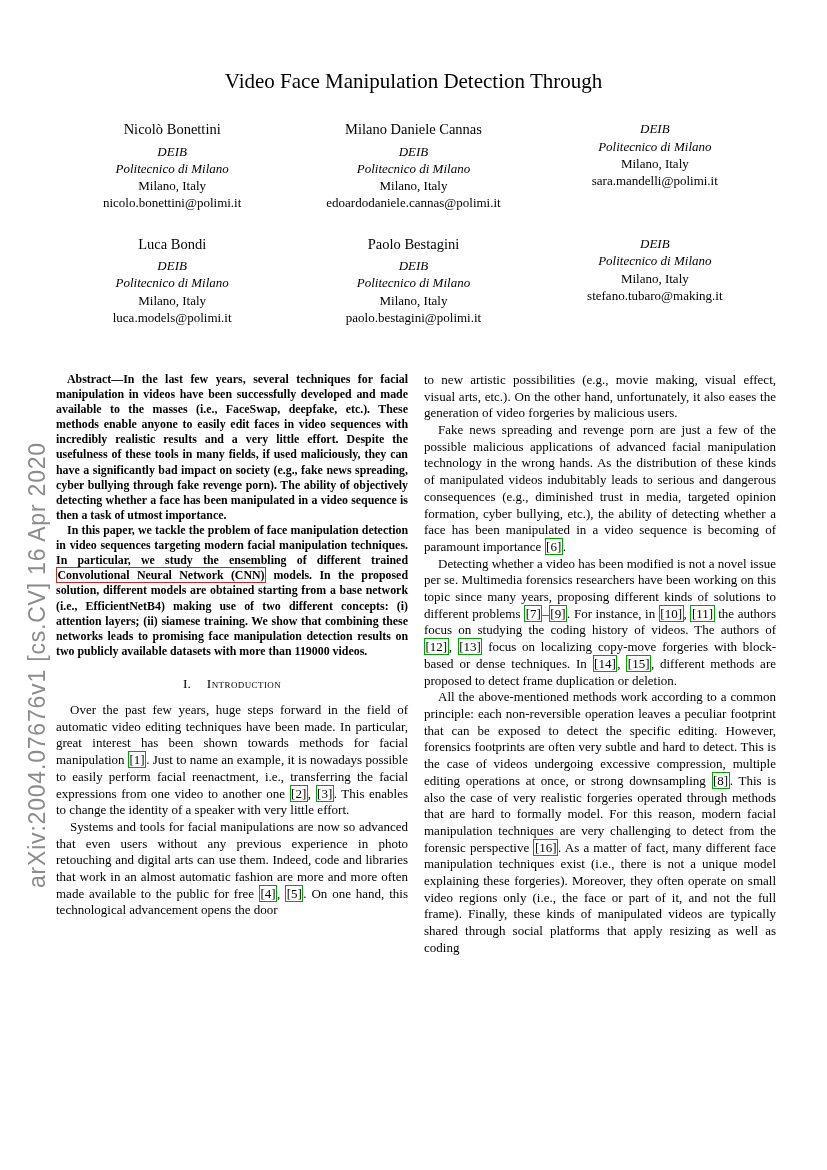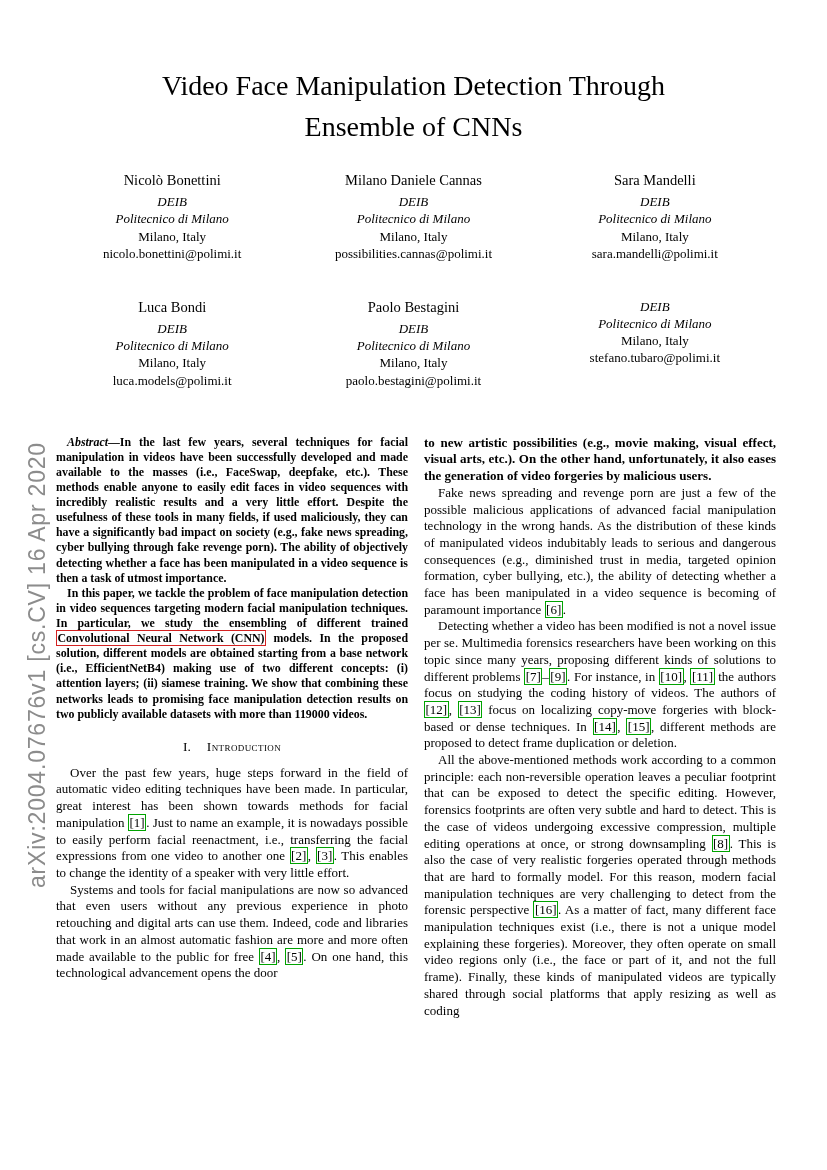--- a/index.html
+++ b/index.html
@@ -18,102 +18,100 @@
     transform: rotate(-90deg);
     font-family: "Liberation Sans", sans-serif;
     font-size: 23px;
     letter-spacing: 0.8px;
     color: #8c8c8c;
     white-space: nowrap;
   }
   .title {
     margin-top: 66px;
     text-align: center;
-    font-size: 28px;
+    font-size: 21px;
     line-height: 1.45;
   }
   .authors {
     width: 724px;
     margin: 24px auto 0 auto;
     display: grid;
     grid-template-columns: 1fr 1fr 1fr;
-    row-gap: 36px;
+    row-gap: 24px;
   }
   .author { text-align: center; font-size: 13px; line-height: 1.32; }
   .author .name { font-size: 14.5px; margin-bottom: 3px; }
   .author .it { font-style: italic; }
   .columns {
     display: flex;
     gap: 16px;
     margin: 46px 51px 0 56px;
     text-align: justify;
   }
   .col { width: 352px; }
   .abs-par, .index-terms {
     font-weight: bold;
     font-size: 11.9px;
     line-height: 1.27;
     margin: 0;
     text-indent: 11px;
   }
-  .abs-par .label, .index-terms .label { font-style: italic; }
+  .abs-par .label, .index-terms .label { }
   .section-heading {
     text-align: center;
     font-size: 13.5px;
     margin: 17px 0 10px 0;
     text-indent: 0;
   }
   .section-heading .sc {
     font-variant: small-caps;
     letter-spacing: 0.4px;
     margin-left: 16px;
   }
   .body-par {
     font-size: 13px;
     line-height: 1.285;
     margin: 0;
     text-indent: 14px;
   }
-  .noindent { text-indent: 0; font-weight: bold; }
+  .noindent { text-indent: 0; }
   .cite {
     border: 1px solid var(--citation-box-color, #00a300);
     padding: 0 0.5px;
   }
   .acronym {
     border: 1px solid var(--acronym-box-color, #d42222);
     padding: 0 0.5px;
   }
 </style>
 </head>
 <body>
 
 <div class="watermark">arXiv:2004.07676v1  [cs.CV]  16 Apr 2020</div>
 
 <div class="title">
   <div>Video Face Manipulation Detection Through</div>
-  <div>Ensemble of CNNs</div>
 </div>
 
 <div class="authors">
   <div class="author">
     <div class="name">Nicolò Bonettini</div>
     <div class="it">DEIB</div>
     <div class="it">Politecnico di Milano</div>
     <div>Milano, Italy</div>
     <div>nicolo.bonettini@polimi.it</div>
   </div>
   <div class="author">
     <div class="name">Milano Daniele Cannas</div>
     <div class="it">DEIB</div>
     <div class="it">Politecnico di Milano</div>
     <div>Milano, Italy</div>
-    <div>possibilities.cannas@polimi.it</div>
+    <div>edoardodaniele.cannas@polimi.it</div>
   </div>
   <div class="author">
-    <div class="name">Sara Mandelli</div>
     <div class="it">DEIB</div>
     <div class="it">Politecnico di Milano</div>
     <div>Milano, Italy</div>
     <div>sara.mandelli@polimi.it</div>
   </div>
   <div class="author">
     <div class="name">Luca Bondi</div>
     <div class="it">DEIB</div>
     <div class="it">Politecnico di Milano</div>
     <div>Milano, Italy</div>
@@ -123,21 +121,21 @@
     <div class="name">Paolo Bestagini</div>
     <div class="it">DEIB</div>
     <div class="it">Politecnico di Milano</div>
     <div>Milano, Italy</div>
     <div>paolo.bestagini@polimi.it</div>
   </div>
   <div class="author">
     <div class="it">DEIB</div>
     <div class="it">Politecnico di Milano</div>
     <div>Milano, Italy</div>
-    <div>stefano.tubaro@polimi.it</div>
+    <div>stefano.tubaro@making.it</div>
   </div>
 </div>
 
 <div class="columns">
   <div class="col">
     <p class="abs-par"><span class="label">Abstract—</span><span>In the last few years, several techniques for facial manipulation in videos have been successfully developed and made available to the masses (i.e., FaceSwap, deepfake, etc.). These methods enable anyone to easily edit faces in video sequences with incredibly realistic results and a very little effort. Despite the usefulness of these tools in many fields, if used maliciously, they can have a significantly bad impact on society (e.g., fake news spreading, cyber bullying through fake revenge porn). The ability of objectively detecting whether a face has been manipulated in a video sequence is then a task of utmost importance.</span></p>
     <p class="abs-par">In this paper, we tackle the problem of face manipulation detection in video sequences targeting modern facial manipulation techniques. In particular, we study the ensembling of different trained <span class="acronym">Convolutional Neural Network (CNN)</span> models. In the proposed solution, different models are obtained starting from a base network (i.e., EfficientNetB4) making use of two different concepts: (i) attention layers; (ii) siamese training. We show that combining these networks leads to promising face manipulation detection results on two publicly available datasets with more than 119000 videos.</p>
     <div class="section-heading"><span>I.</span><span class="sc">Introduction</span></div>
     <p class="body-par">Over the past few years, huge steps forward in the field of automatic video editing techniques have been made. In particular, great interest has been shown towards methods for facial manipulation <span class="cite">[1]</span>. Just to name an example, it is nowadays possible to easily perform facial reenactment, i.e., transferring the facial expressions from one video to another one <span class="cite">[2]</span>, <span class="cite">[3]</span>. This enables to change the identity of a speaker with very little effort.</p>
     <p class="body-par">Systems and tools for facial manipulations are now so advanced that even users without any previous experience in photo retouching and digital arts can use them. Indeed, code and libraries that work in an almost automatic fashion are more and more often made available to the public for free <span class="cite">[4]</span>, <span class="cite">[5]</span>. On one hand, this technological advancement opens the door</p>

